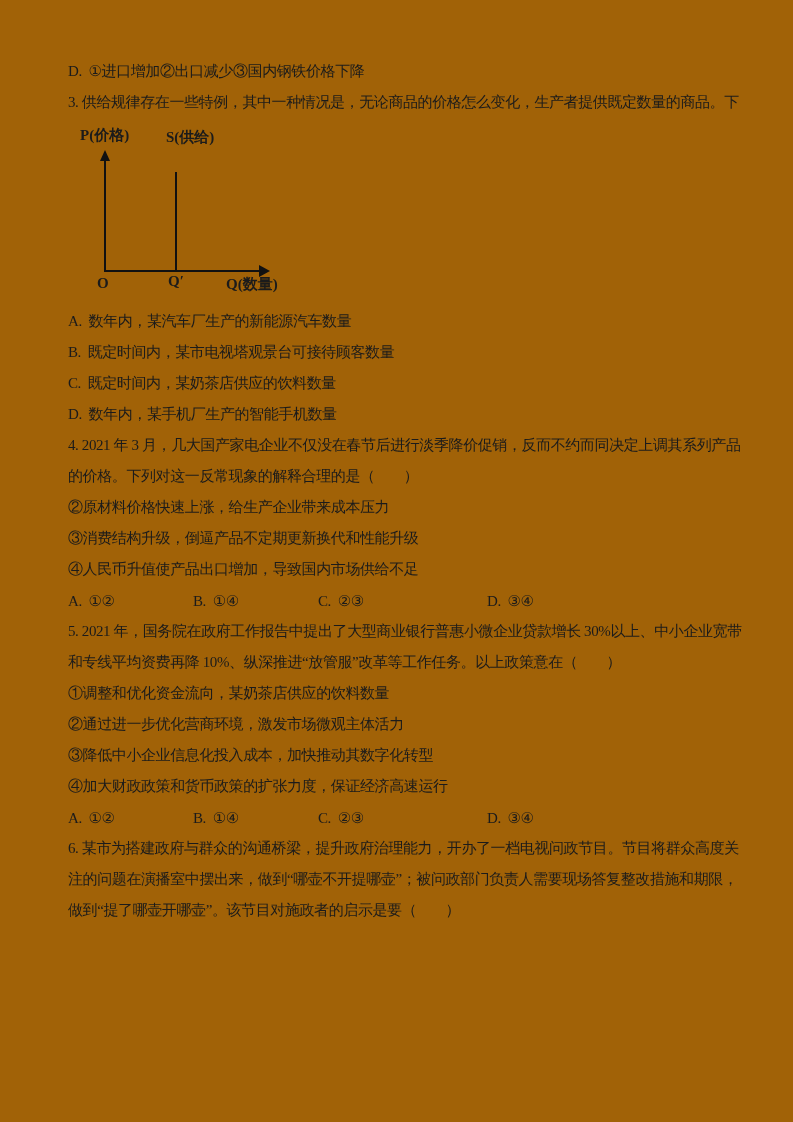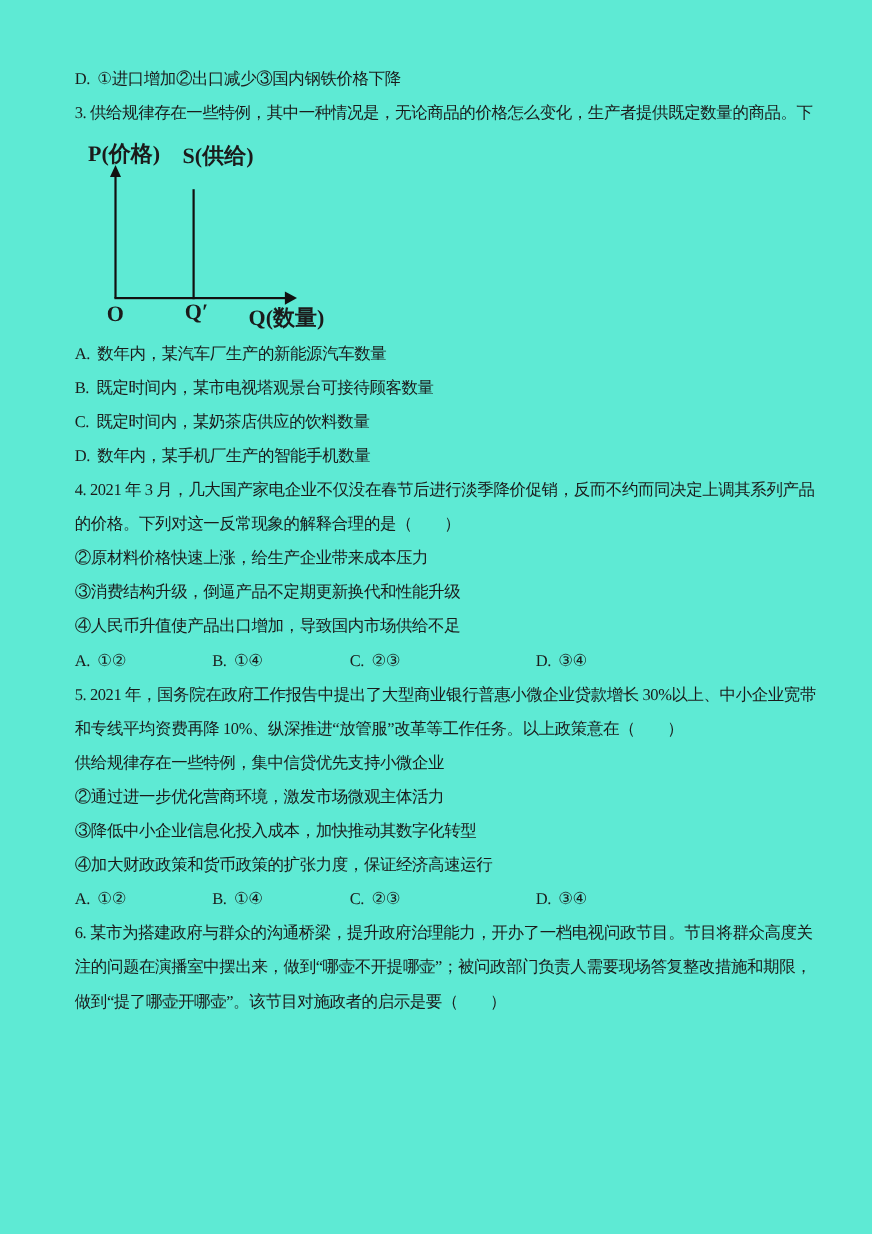--- a/index.html
+++ b/index.html
@@ -1,19 +1,19 @@
 <!DOCTYPE html>
 <html><head>
 <meta charset="utf-8">
 <style>
   html,body{margin:0;padding:0;background:#ffffff;}
   .page{
     position:relative;
     width:793px;height:1122px;
-    background:#5eead4;
+    background:#a16207;
     color:#1b1b1b;
     font-family:"Liberation Serif","DejaVu Serif",serif;
     font-size:15px;
     box-sizing:border-box;
     padding:56px 68px 0 68px;
     overflow:hidden;
   }
   .ln{
     height:31px;
     display:flex;
@@ -21,21 +21,21 @@
     white-space:pre;
     letter-spacing:-0.4px;
   }
   .row .ans{display:inline-block;width:125px;white-space:pre;}
   .row .ans:last-child{width:auto;margin-left:44px;}
   .row .itm{display:inline-block;width:110px;white-space:pre;}
   .row .itm:last-child{width:auto;}
 
   
   .diagram{position:relative;height:188px;}
-  .dlabel{position:absolute;font-weight:bold;font-size:20px;letter-spacing:0;}
+  .dlabel{position:absolute;font-weight:bold;font-size:15px;letter-spacing:0;}
   .p-label{left:12px;top:8px;}
   .s-label{left:98px;top:10px;}
   .yaxis{position:absolute;left:36px;top:42px;width:2px;height:111px;background:#111;}
   .yarrow{position:absolute;left:32px;top:32px;width:0;height:0;
           border-left:5px solid transparent;border-right:5px solid transparent;
           border-bottom:11px solid #111;}
   .supply{position:absolute;left:107px;top:54px;width:2px;height:100px;background:#111;}
   .xaxis{position:absolute;left:36px;top:152px;width:156px;height:2px;background:#111;}
   .xarrow{position:absolute;left:191px;top:147px;width:0;height:0;
           border-top:6px solid transparent;border-bottom:6px solid transparent;
@@ -78,21 +78,21 @@
   <div class="ln">④人民币升值使产品出口增加，导致国内市场供给不足</div>
   <div class="ln row">
     <span class="ans">A.  ①②</span>
     <span class="ans">B.  ①④</span>
     <span class="ans">C.  ②③</span>
     <span class="ans">D.  ③④</span>
   </div>
 
   <div class="ln">5. 2021 年，国务院在政府工作报告中提出了大型商业银行普惠小微企业贷款增长 30%以上、中小企业宽带</div>
   <div class="ln">和专线平均资费再降 10%、纵深推进“放管服”改革等工作任务。以上政策意在（　　）</div>
-  <div class="ln">供给规律存在一些特例，集中信贷优先支持小微企业</div>
+  <div class="ln">①调整和优化资金流向，某奶茶店供应的饮料数量</div>
   <div class="ln">②通过进一步优化营商环境，激发市场微观主体活力</div>
   <div class="ln">③降低中小企业信息化投入成本，加快推动其数字化转型</div>
   <div class="ln">④加大财政政策和货币政策的扩张力度，保证经济高速运行</div>
   <div class="ln row">
     <span class="ans">A.  ①②</span>
     <span class="ans">B.  ①④</span>
     <span class="ans">C.  ②③</span>
     <span class="ans">D.  ③④</span>
   </div>
 

